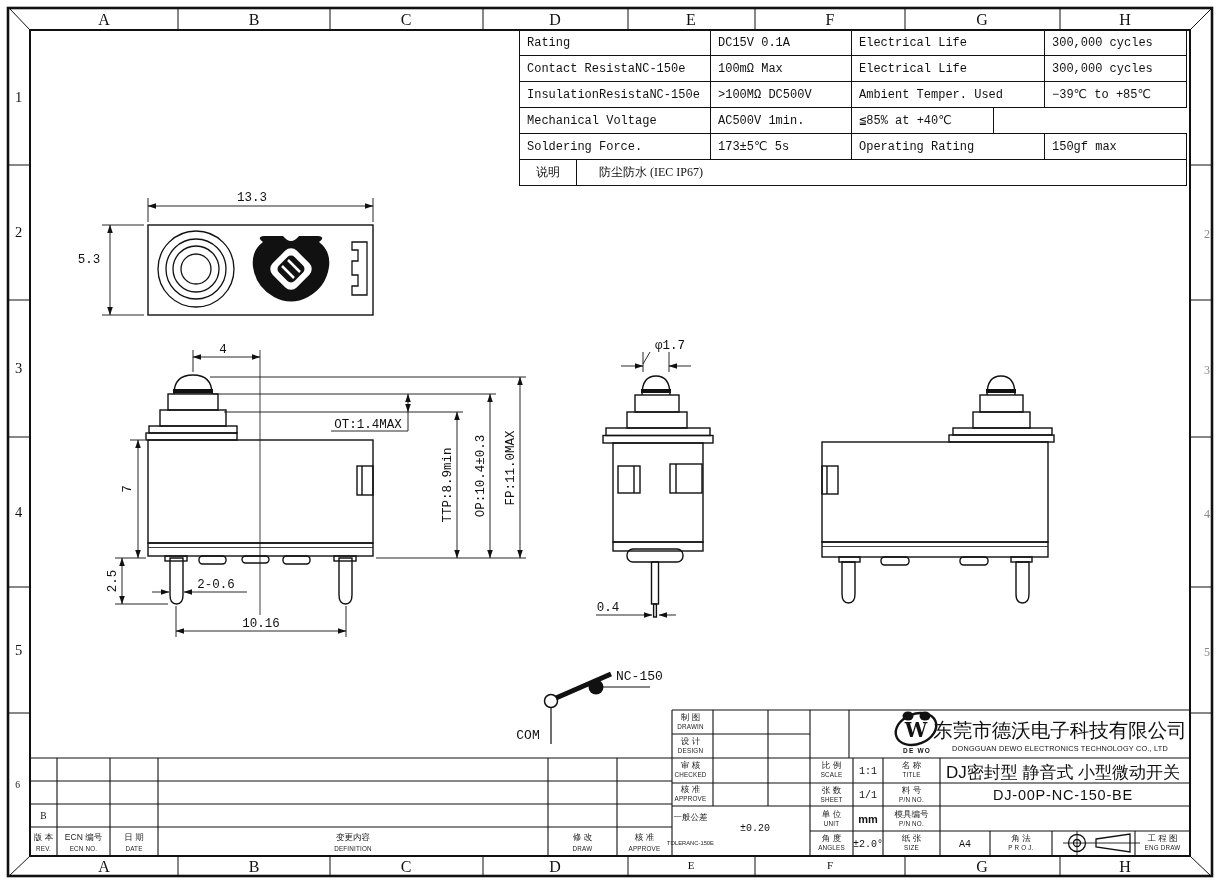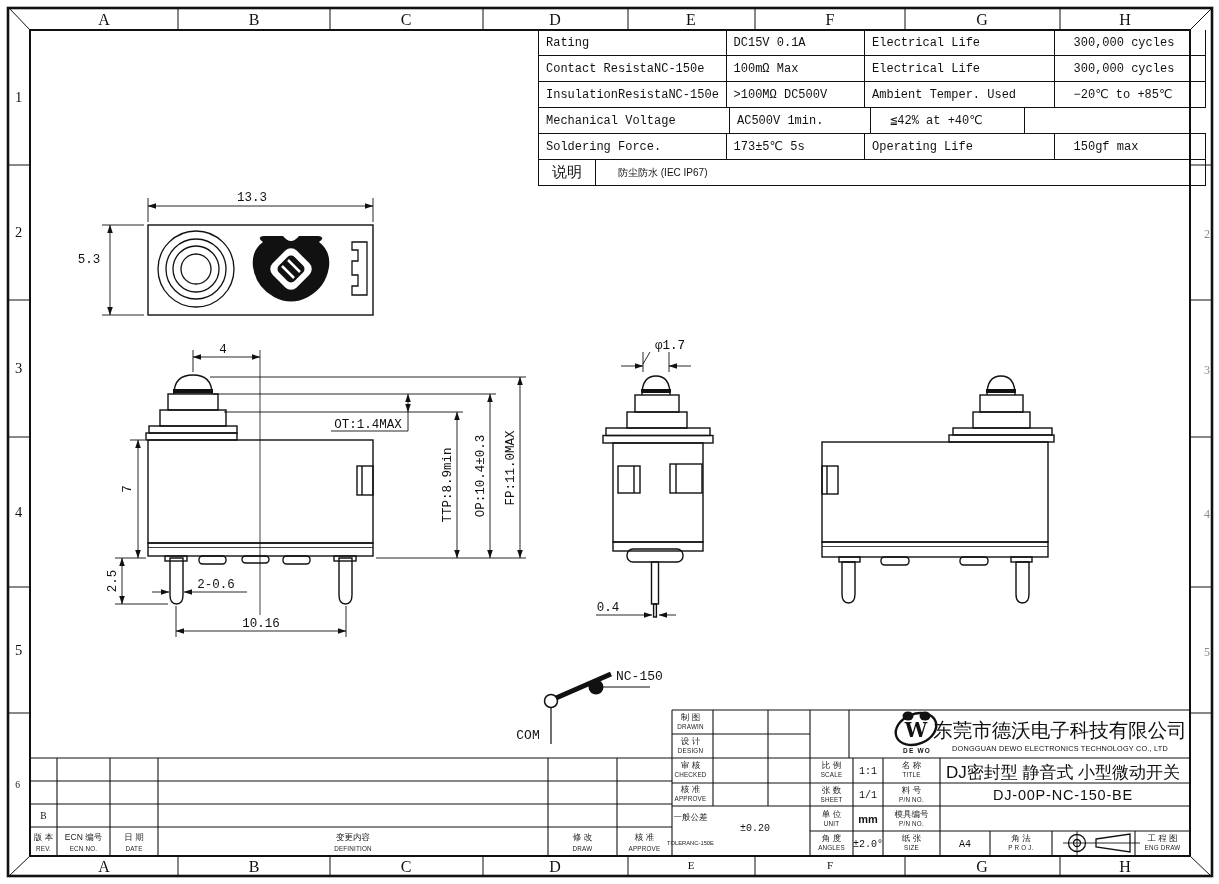--- a/index.html
+++ b/index.html
@@ -20,28 +20,28 @@
   .val{font-family:"Liberation Mono","DejaVu Sans Mono","DejaVu Sans",monospace;font-size:10px;}
   .val-sans{font-family:"Liberation Sans",sans-serif;font-size:11px;font-weight:bold;}
   .company-zh{font-family:sans-serif;font-size:19.5px;font-weight:500;}
   .company-en{font-family:"Liberation Sans",sans-serif;font-size:7.3px;letter-spacing:.2px;}
   .title-val{font-family:sans-serif;font-size:17px;}
   .pn-val{font-family:"Liberation Sans",sans-serif;font-size:14.5px;letter-spacing:.8px;}
   .logo-w{font-family:"DejaVu Serif","Liberation Serif",serif;font-size:20px;font-weight:bold;}
   .logo-t{font-family:"Liberation Sans",sans-serif;font-size:6.5px;font-weight:bold;letter-spacing:1.2px;}
 
   
-  .spec{position:absolute;left:538px;top:30px;width:667px;border-left:1.3px solid #111;
+  .spec{position:absolute;left:519px;top:30px;width:667px;border-left:1.3px solid #111;
         font-family:"Liberation Mono","DejaVu Sans Mono","DejaVu Sans",monospace;font-size:12px;color:#111;}
   .srow{display:flex;height:26px;box-sizing:border-box;border-bottom:1.2px solid #111;}
   .scell{box-sizing:border-box;border-right:1.2px solid #111;height:100%;display:flex;
          align-items:center;padding-left:7px;overflow:hidden;white-space:nowrap;}
-  .c0{width:191px;} .c1{width:141px;text-align:right;} .c2{width:193px;} .c3{width:142px;margin-left:12px;}
-  .nlab{width:57px;justify-content:center;padding-left:0;font-family:sans-serif;font-size:15px;}
-  .nval{width:610px;padding-left:22px;font-family:Liberation Sans, sans-serif;font-size:10px;}
+  .c0{width:191px;} .c1{width:141px;text-align:right;} .c2{width:193px;} .c3{width:142px;}
+  .nlab{width:57px;justify-content:center;padding-left:0;font-family:sans-serif;font-size:12px;}
+  .nval{width:610px;padding-left:22px;font-family:Liberation Serif, serif;font-size:12px;}
 </style>
 </head>
 <body>
 
 <div id="page">
 
 <svg id="art" width="1219" height="884" viewBox="0 0 1219 884">
   <defs>
     <marker id="arr" viewBox="0 0 10 10" refX="9.2" refY="5" markerWidth="10" markerHeight="10" orient="auto-start-reverse">
       <path d="M0 1.8 L9.6 5 L0 8.2 Z" fill="#111"></path>
@@ -390,31 +390,31 @@
   <div class="srow">
     <div class="scell c0">Contact ResistaNC-150e</div>
     <div class="scell c1">100mΩ Max</div>
     <div class="scell c2">Electrical Life</div>
     <div class="scell c3">300,000 cycles</div>
   </div>
   <div class="srow">
     <div class="scell c0">InsulationResistaNC-150e</div>
     <div class="scell c1">&gt;100MΩ DC500V</div>
     <div class="scell c2">Ambient Temper. Used</div>
-    <div class="scell c3">−20℃ to +85℃</div>
+    <div class="scell c3">−39℃ to +85℃</div>
   </div>
   <div class="srow">
     <div class="scell c0">Mechanical Voltage</div>
     <div class="scell c1">AC500V 1min.</div>
-    <div class="scell c3">≦42% at +40℃</div>
+    <div class="scell c3">≦85% at +40℃</div>
   </div>
   <div class="srow">
     <div class="scell c0">Soldering Force.</div>
     <div class="scell c1">173±5℃ 5s</div>
-    <div class="scell c2">Operating Life</div>
+    <div class="scell c2">Operating Rating</div>
     <div class="scell c3">150gf max</div>
   </div>
   <div class="srow">
     <div class="scell nlab">说明</div>
     <div class="scell nval">防尘防水 (IEC IP67)</div>
   </div>
 </div>
 
 </div>
 

